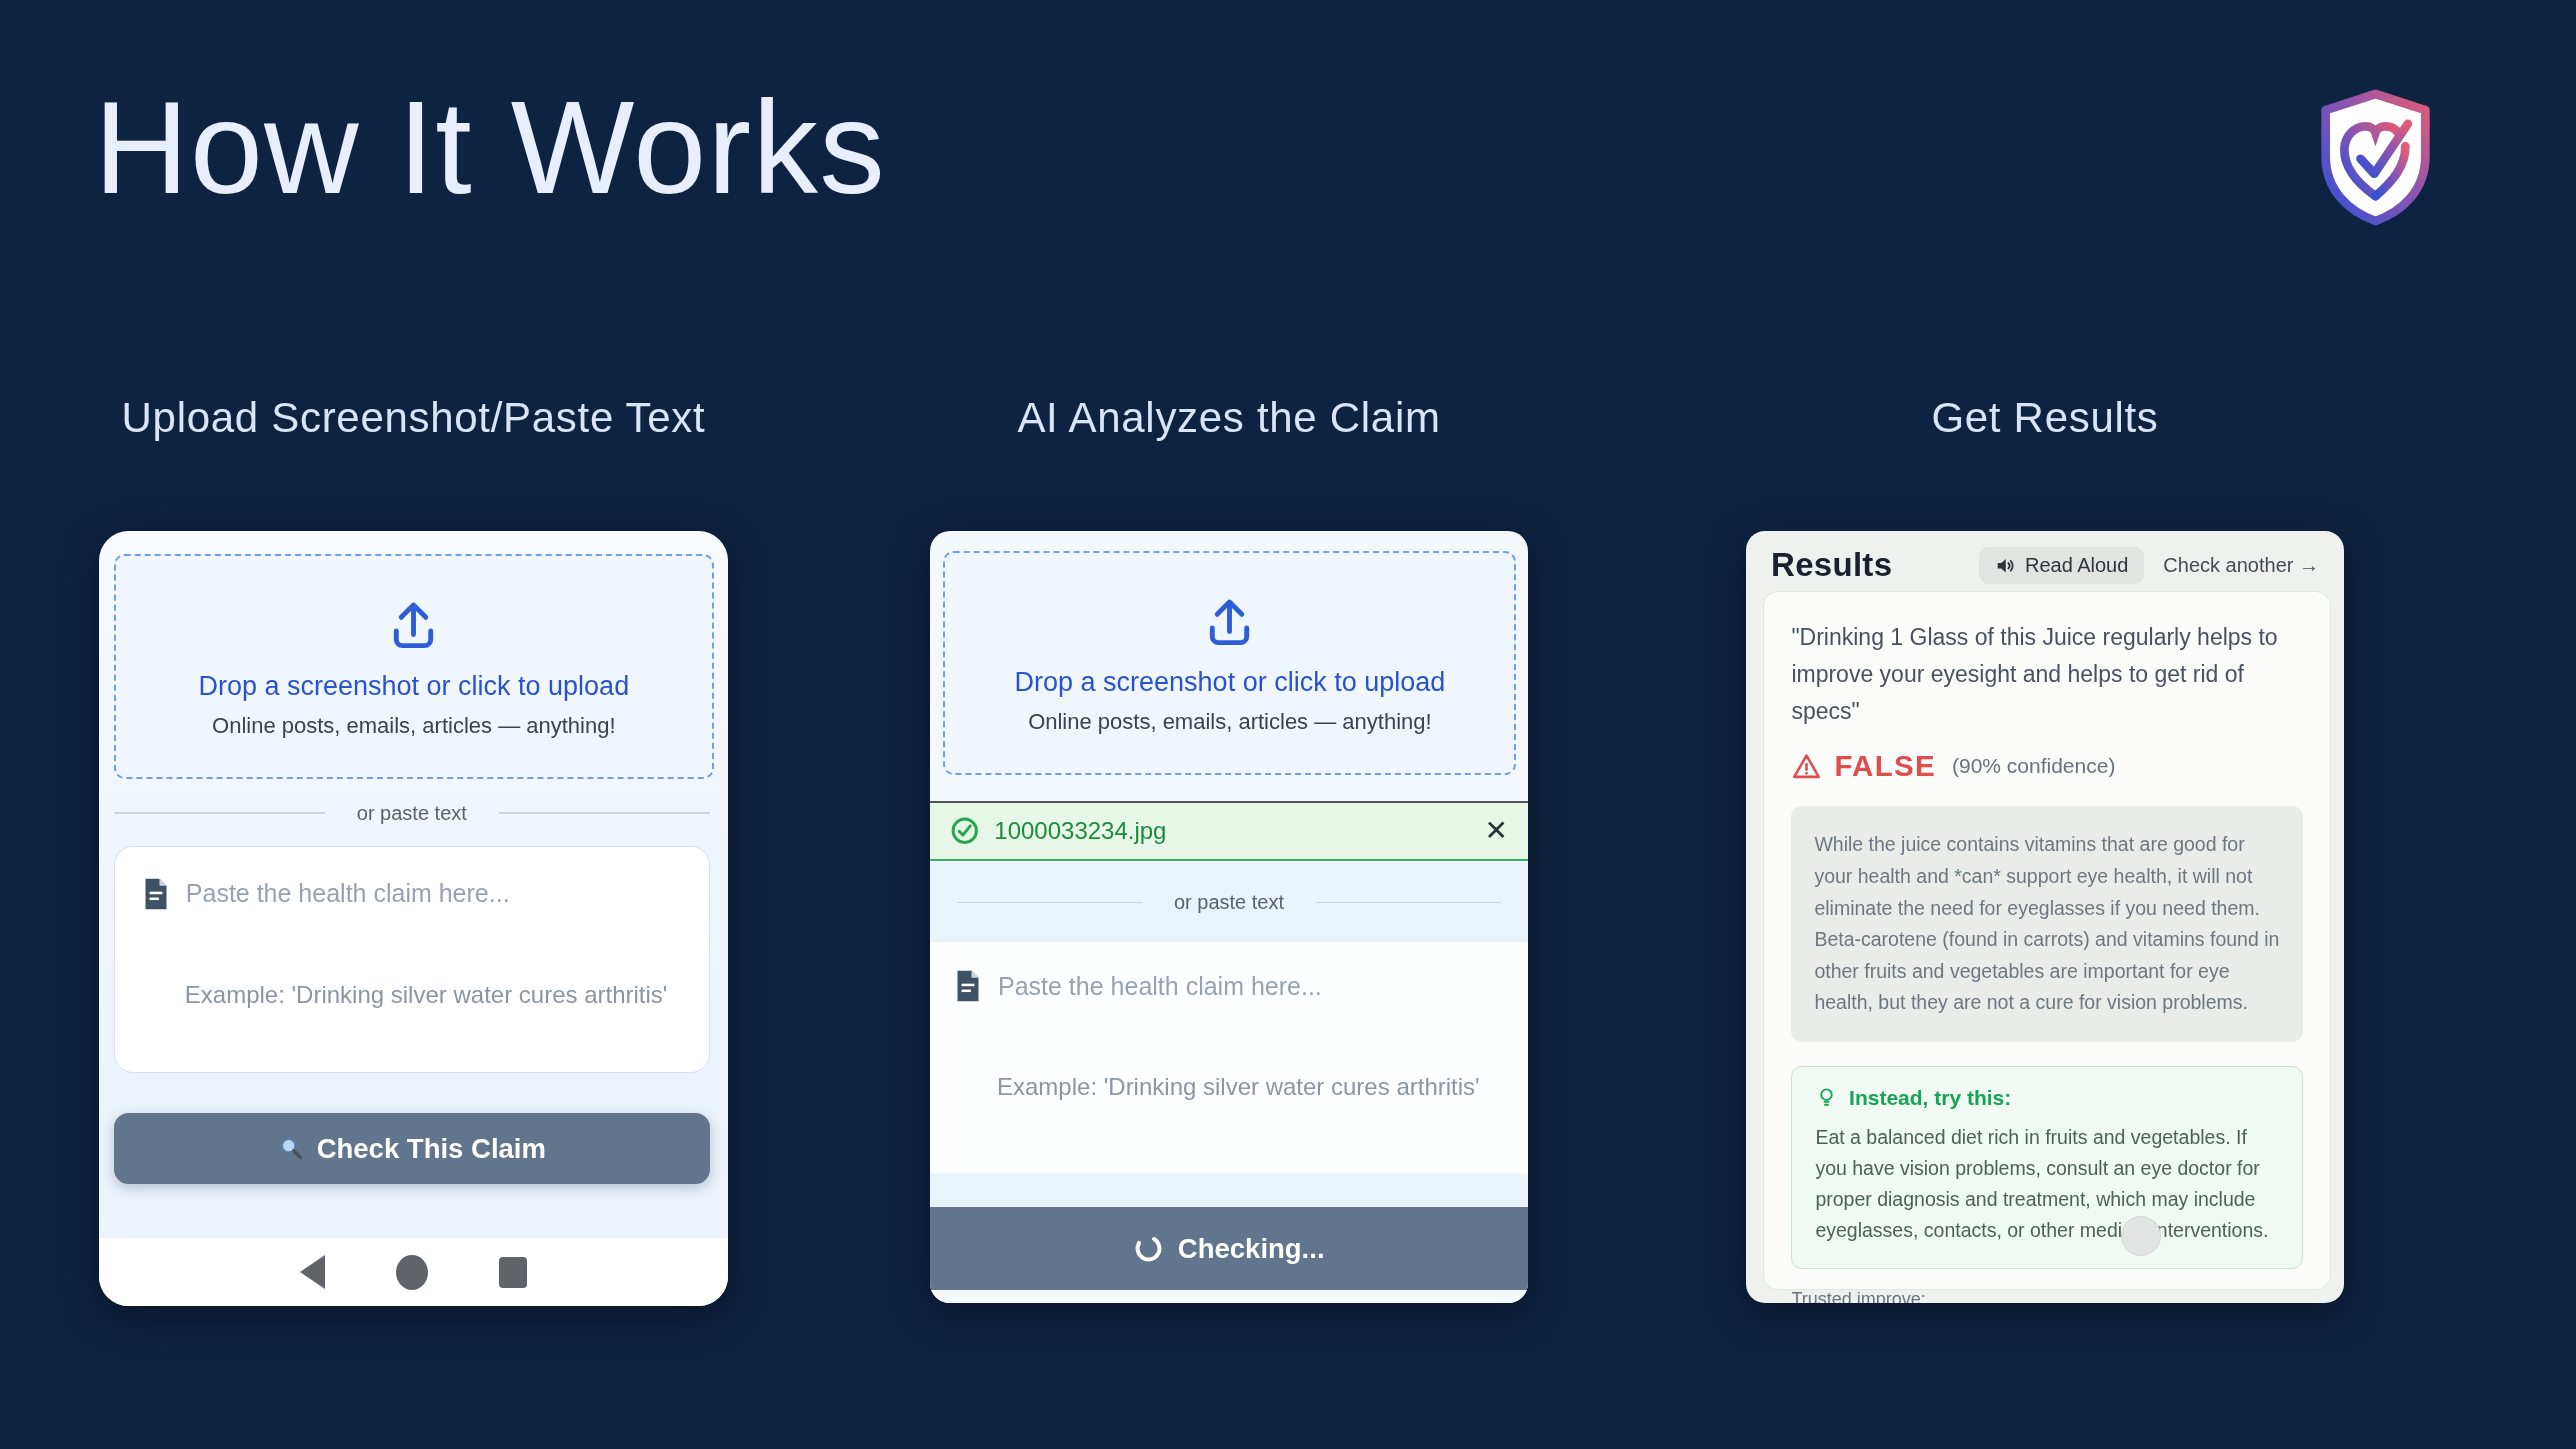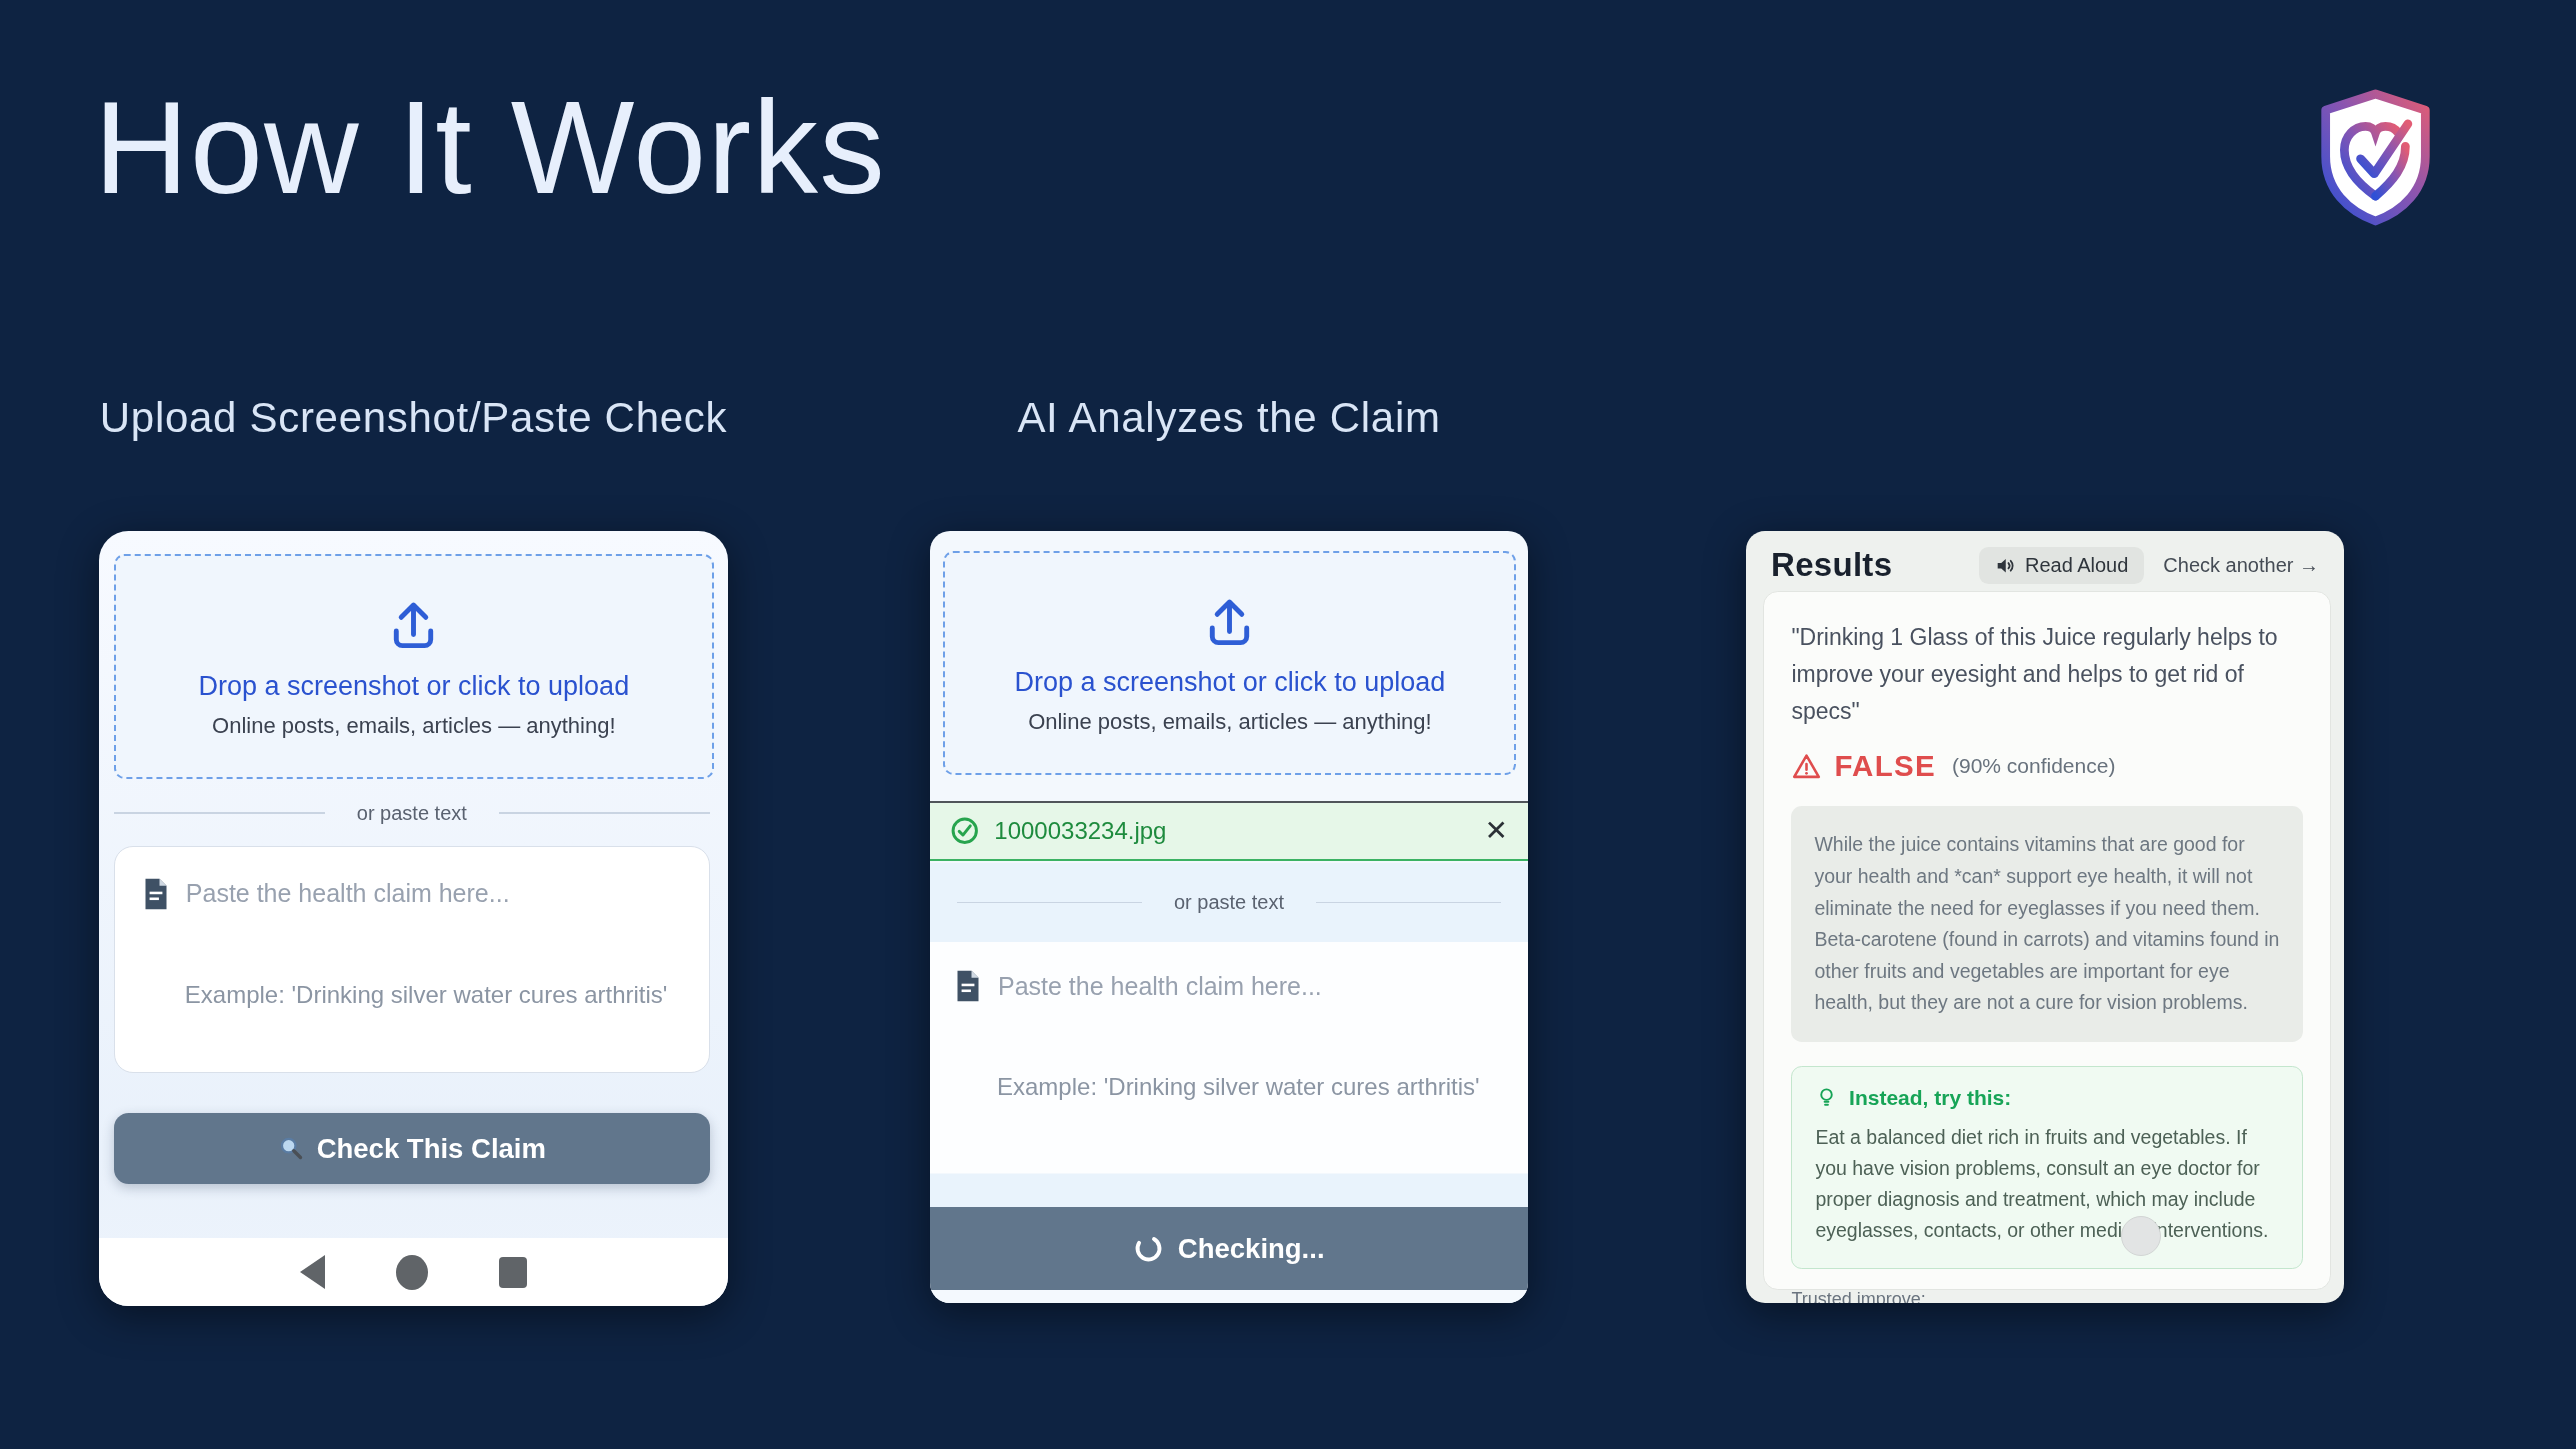--- a/index.html
+++ b/index.html
@@ -101,22 +101,23 @@
             <stop offset="1" stop-color="#e25c74"></stop>
         </linearGradient>
       </defs>
       <path d="M50 4 L90 17 V54 C90 81 72 98 50 106 C28 98 10 81 10 54 V17 Z" fill="#ffffff" stroke="url(#lg)" stroke-width="7" stroke-linejoin="round"></path>
       <path d="M50 86 C33 74 25 62 25 49 C25 38 33 30 42 30 C46 30 49 32 50 35 C51 32 54 30 58 30 C62 30 66 32 68 35" fill="none" stroke="url(#lg)" stroke-width="7" stroke-linecap="round"></path>
       <path d="M38 56 L49 68 L76 28" fill="none" stroke="url(#lg)" stroke-width="7" stroke-linecap="round" stroke-linejoin="round"></path>
       <path d="M74 46 C74 62 64 74 50 86" fill="none" stroke="url(#lg)" stroke-width="7" stroke-linecap="round"></path>
     </svg>
   </div>
 
-  <div class="col-heading ch1">Upload Screenshot/Paste Check</div>
+  <div class="col-heading ch1">Upload Screenshot/Paste Text</div>
   <div class="col-heading ch2">AI Analyzes the Claim</div>
+  <div class="col-heading ch3">Get Results</div>
 
   <div class="card phone1">
     <div class="upload-zone uz1">
       <span>
         <svg width="59" height="59" viewBox="0 0 48 48">
           <path d="M10 30 v7 a5 5 0 0 0 5 5 h18 a5 5 0 0 0 5 -5 v-7" fill="none" stroke="#2e5ed6" stroke-width="4" stroke-linecap="round"></path>
           <path d="M24 33 V10 M14 19 L24 9 L34 19" fill="none" stroke="#2e5ed6" stroke-width="4" stroke-linecap="round" stroke-linejoin="round"></path>
         </svg>
       </span>
       <div class="upload-title">Drop a screenshot or click to upload</div>

